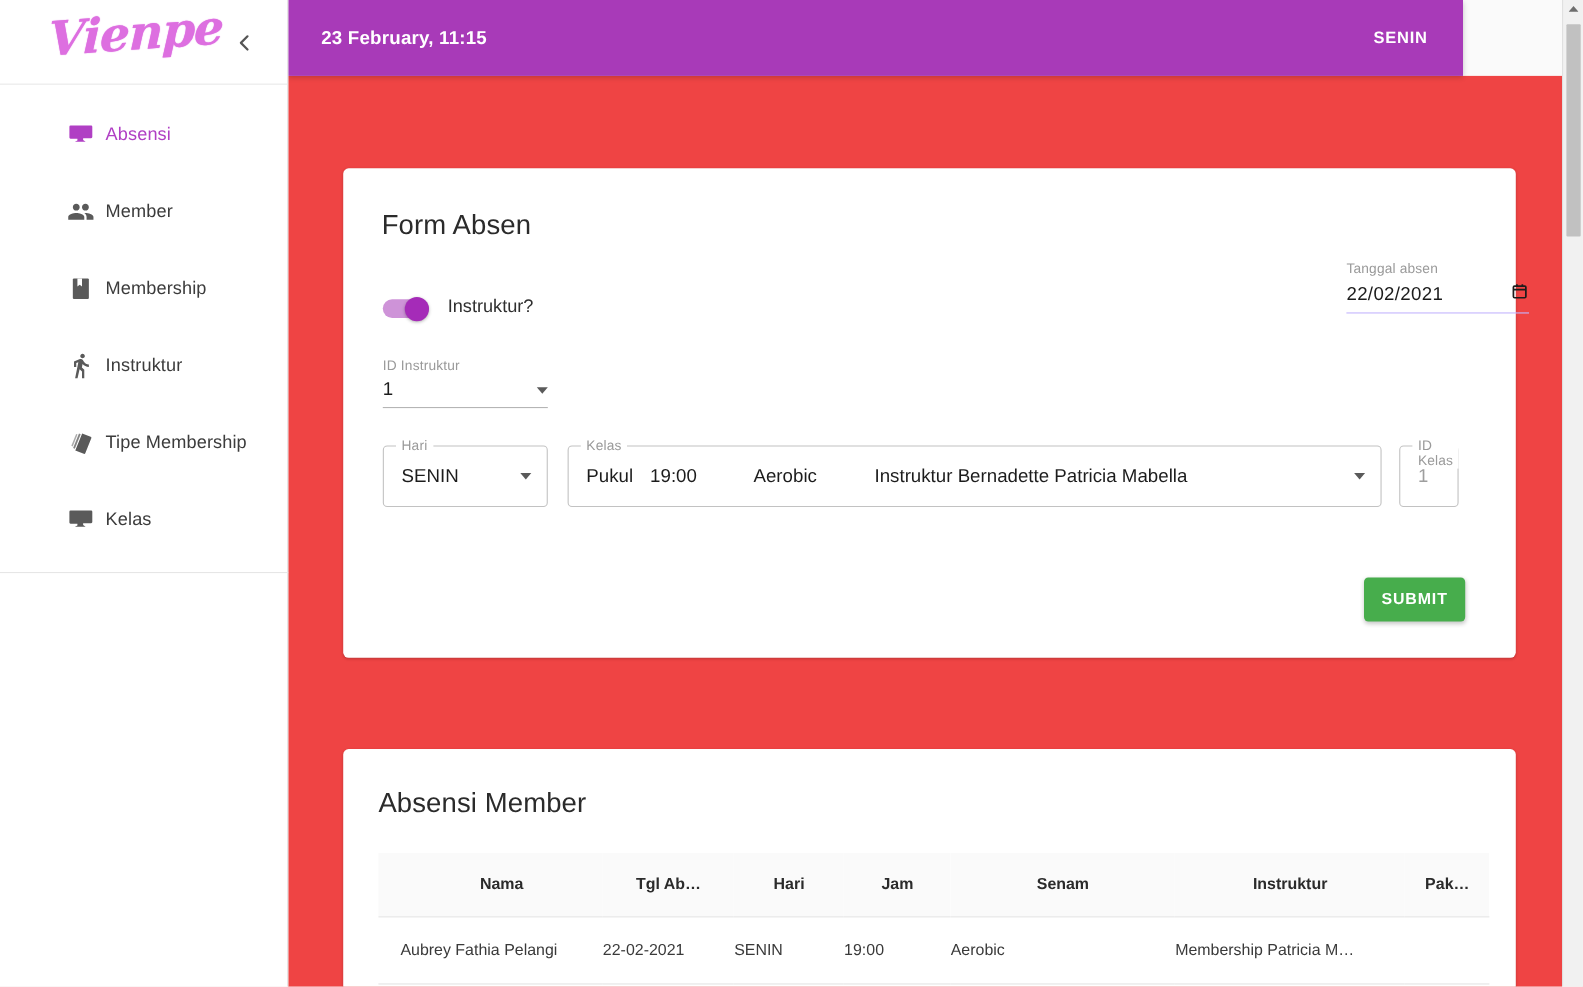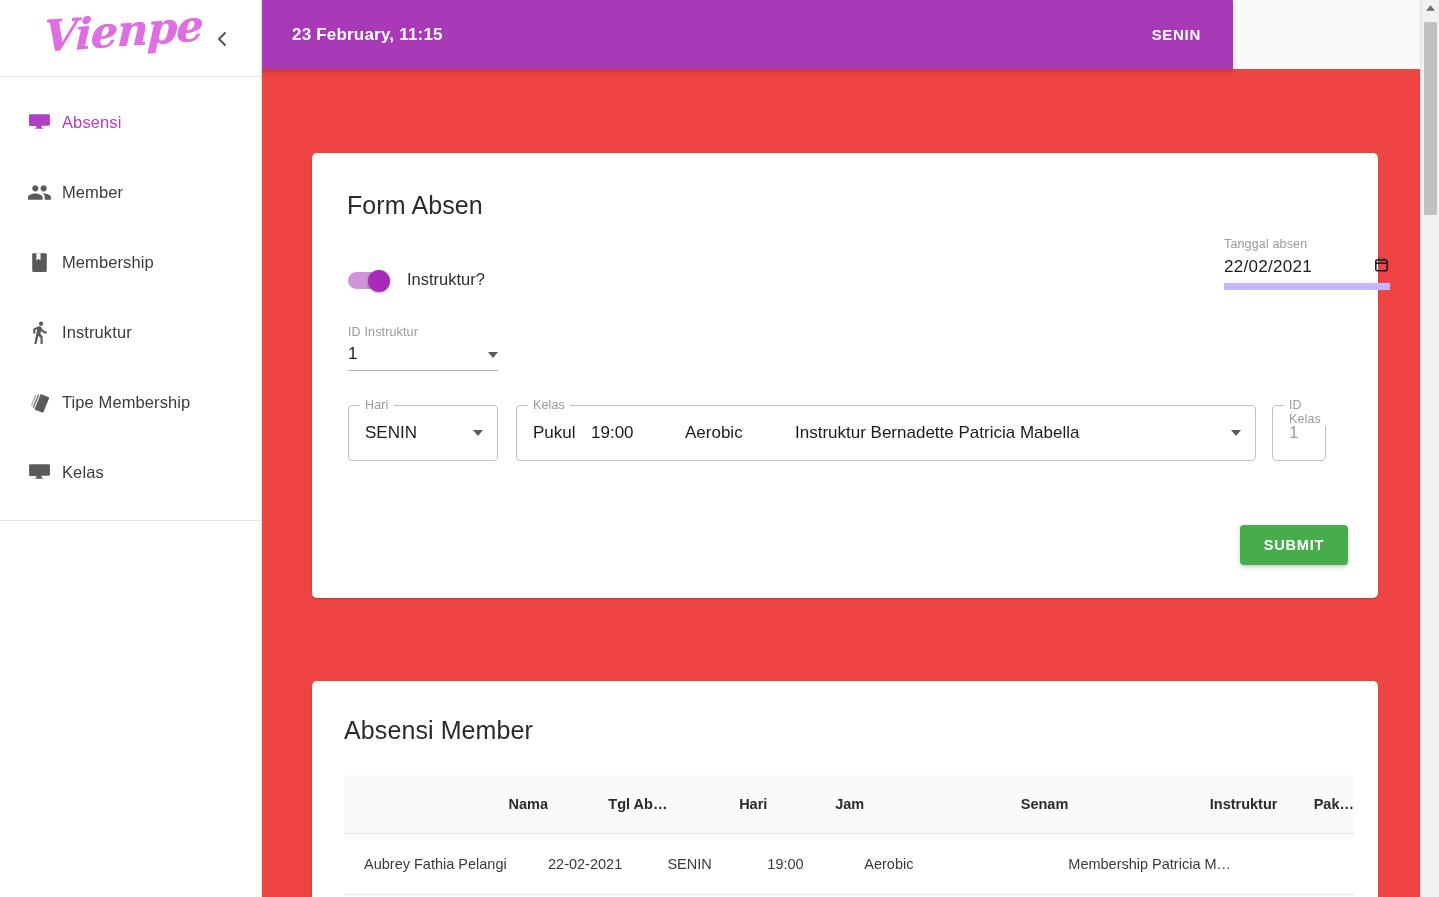--- a/index.html
+++ b/index.html
@@ -33,21 +33,21 @@
     text-shadow: 0 0 1px #dd6fe0;
   }
   #collapse-btn {
     position: absolute; right: 24px; top: 24px;
     width: 30px; height: 30px;
     display: flex; align-items: center; justify-content: center;
     cursor: pointer;
   }
   #collapse-btn svg { display: block; }
 
-  #nav { padding-top: 22px; }
+  #nav { padding-top: 22px; padding-left: 34px; }
   .nav-item {
     display: flex; align-items: center;
     height: 46px; padding-left: 16px; margin-bottom: 24px;
     cursor: pointer; position: relative;
   }
   .nav-icon {
     width: 46px; min-width: 46px;
     display: flex; align-items: center; justify-content: center;
     color: #5a5a5a;
   }
@@ -57,21 +57,21 @@
   .nav-item.active .nav-label { color: #b03fc4; }
   .nav-item.active .nav-icon { color: #b03fc4; }
   #nav-divider {
     position: absolute; left: 0; top: 520px;
     width: 262px; height: 1px; background: #e6e6e6;
   }
 
   
   #header {
     position: absolute; left: 262px; top: 0;
-    width: 971px; height: 69px;
+    width: 1068px; height: 69px;
     background: #a83ab8;
     box-shadow: 0 2px 5px rgba(0,0,0,.22);
     display: flex; align-items: center;
     z-index: 4;
   }
   #header-date {
     color: #ffffff; font-size: 17px; font-weight: bold;
     margin-left: 30px; letter-spacing: .2px;
   }
   #logout-btn {
@@ -130,21 +130,21 @@
 
   
   #date-field {
     position: absolute; left: 912px; top: 84px; width: 166px;
   }
   .float-label-small {
     font-size: 12.5px; color: #9a9a9a; letter-spacing: .15px;
   }
   #date-value-row {
     display: flex; align-items: center; justify-content: space-between;
-    border-bottom: 7px solid #c4b5fd;
+    border-bottom: 1px solid #c4b5fd;
     padding-bottom: 5px; margin-top: 5px;
   }
   #date-value { font-size: 17px; color: #1c1c1c; letter-spacing: .3px; }
   #calendar-icon { color: #1c1c1c; cursor: pointer; }
 
   
   .underline-field { position: absolute; }
   .underline-inner {
     display: flex; align-items: flex-end; justify-content: space-between;
     border-bottom: 1px solid #b5b5b5;
@@ -189,35 +189,35 @@
   #kelas-value-inner { display: flex; align-items: center; padding-left: 16px; }
   .kelas-part { font-size: 17px; color: #1c1c1c; }
   #kelas-pukul { min-width: 48px; }
   #kelas-time   { margin-left: 10px; min-width: 84px; }
   #kelas-senam  { margin-left: 10px; min-width: 110px; }
   #id-kelas-field { left: 960px; top: 252px; width: 54px; }
 
   
   #submit-btn {
     position: absolute; left: 928px; top: 372px;
-    width: 108px; height: 40px;
+    width: 92px; height: 40px;
     background: #47ad4c; color: #fff;
     border: none; border-radius: 4px;
     font-family: "Liberation Sans", sans-serif;
     font-size: 14.5px; font-weight: bold; letter-spacing: .8px;
     cursor: pointer;
     box-shadow: 0 2px 4px rgba(0,0,0,.22);
   }
 
   
   #table-wrap { position: absolute; left: 32px; top: 94px; width: 1010px; }
   table { border-collapse: collapse; width: 1010px; table-layout: fixed; }
   thead tr { background: #fafafa; }
   th {
-    text-align: right; font-size: 14.5px; font-weight: bold;
+    text-align: center; font-size: 14.5px; font-weight: bold;
     color: #2b2b2b; padding: 21px 0 21px 0;
     border-bottom: 1px solid #e4e4e4;
     white-space: nowrap; overflow: hidden;
   }
   td {
     text-align: left; font-size: 14.5px; color: #3a3a3a;
     padding: 22px 0 22px 0;
     border-bottom: 1px solid #e4e4e4;
     white-space: nowrap; overflow: hidden;
   }

